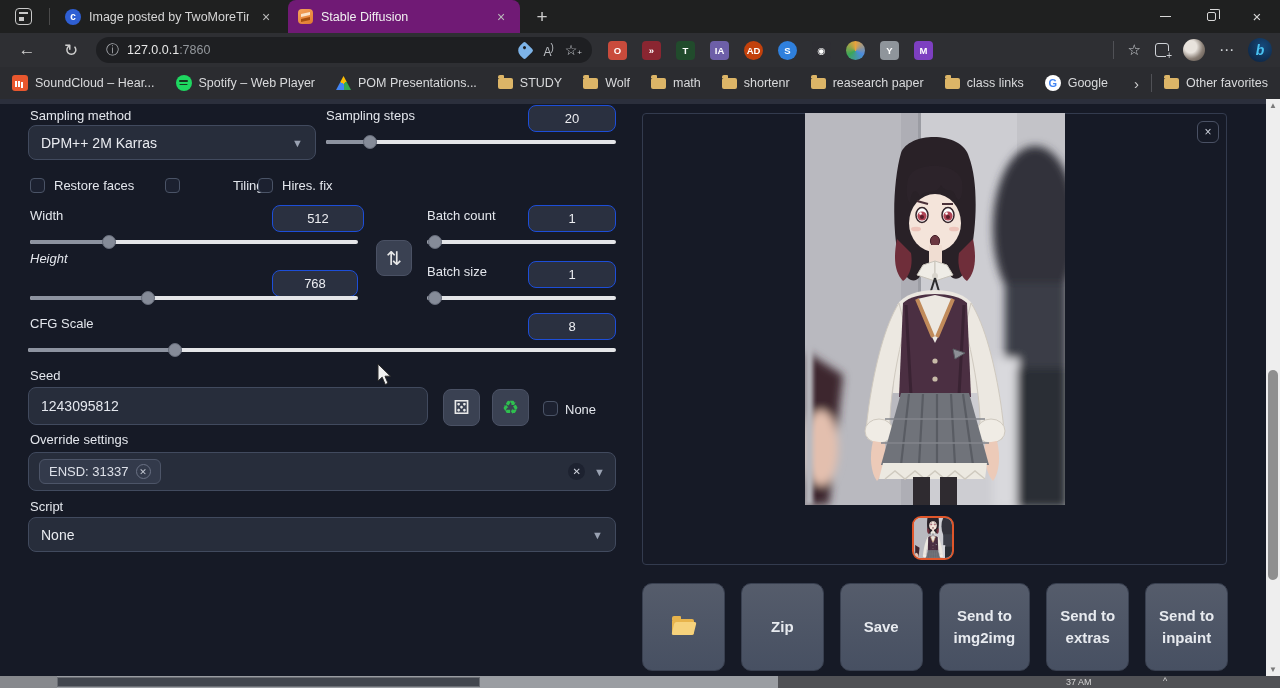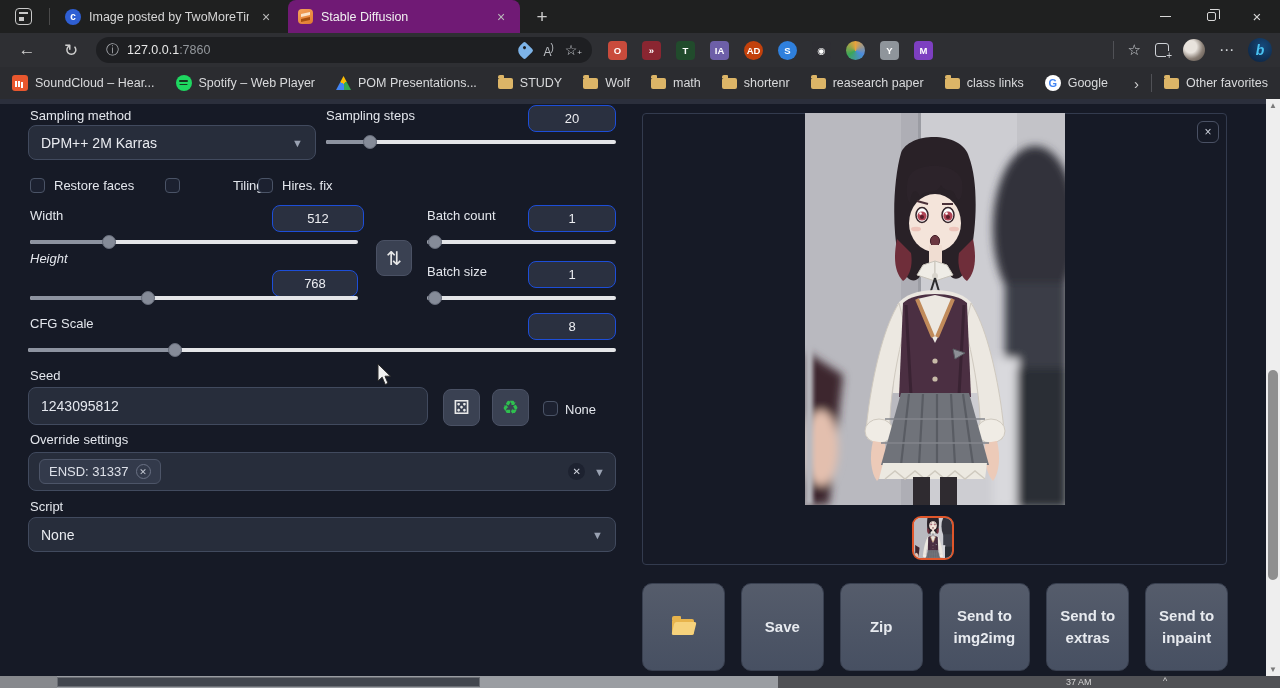--- a/index.html
+++ b/index.html
@@ -419,22 +419,22 @@
     <div class="thumb">
       <svg width="38" height="40" viewBox="0 0 260 392" preserveAspectRatio="xMidYMid slice">
           <use href="#genimg"></use>
         </svg>
     </div>
 
     <div class="actions">
       <div class="abtn">
           <span class="folder-big"></span>
         </div>
+      <div class="abtn">Zip</div>
       <div class="abtn">Save</div>
-      <div class="abtn">Zip</div>
       <div class="abtn w">Send to img2img</div>
       <div class="abtn">Send to extras</div>
       <div class="abtn">Send to inpaint</div>
     </div>
 
     <div class="vscroll">
       <div class="arr" style="top:0;">▲</div>
       <div class="thumbbar"></div>
       <div class="arr" style="bottom:0;">▼</div>
     </div>

